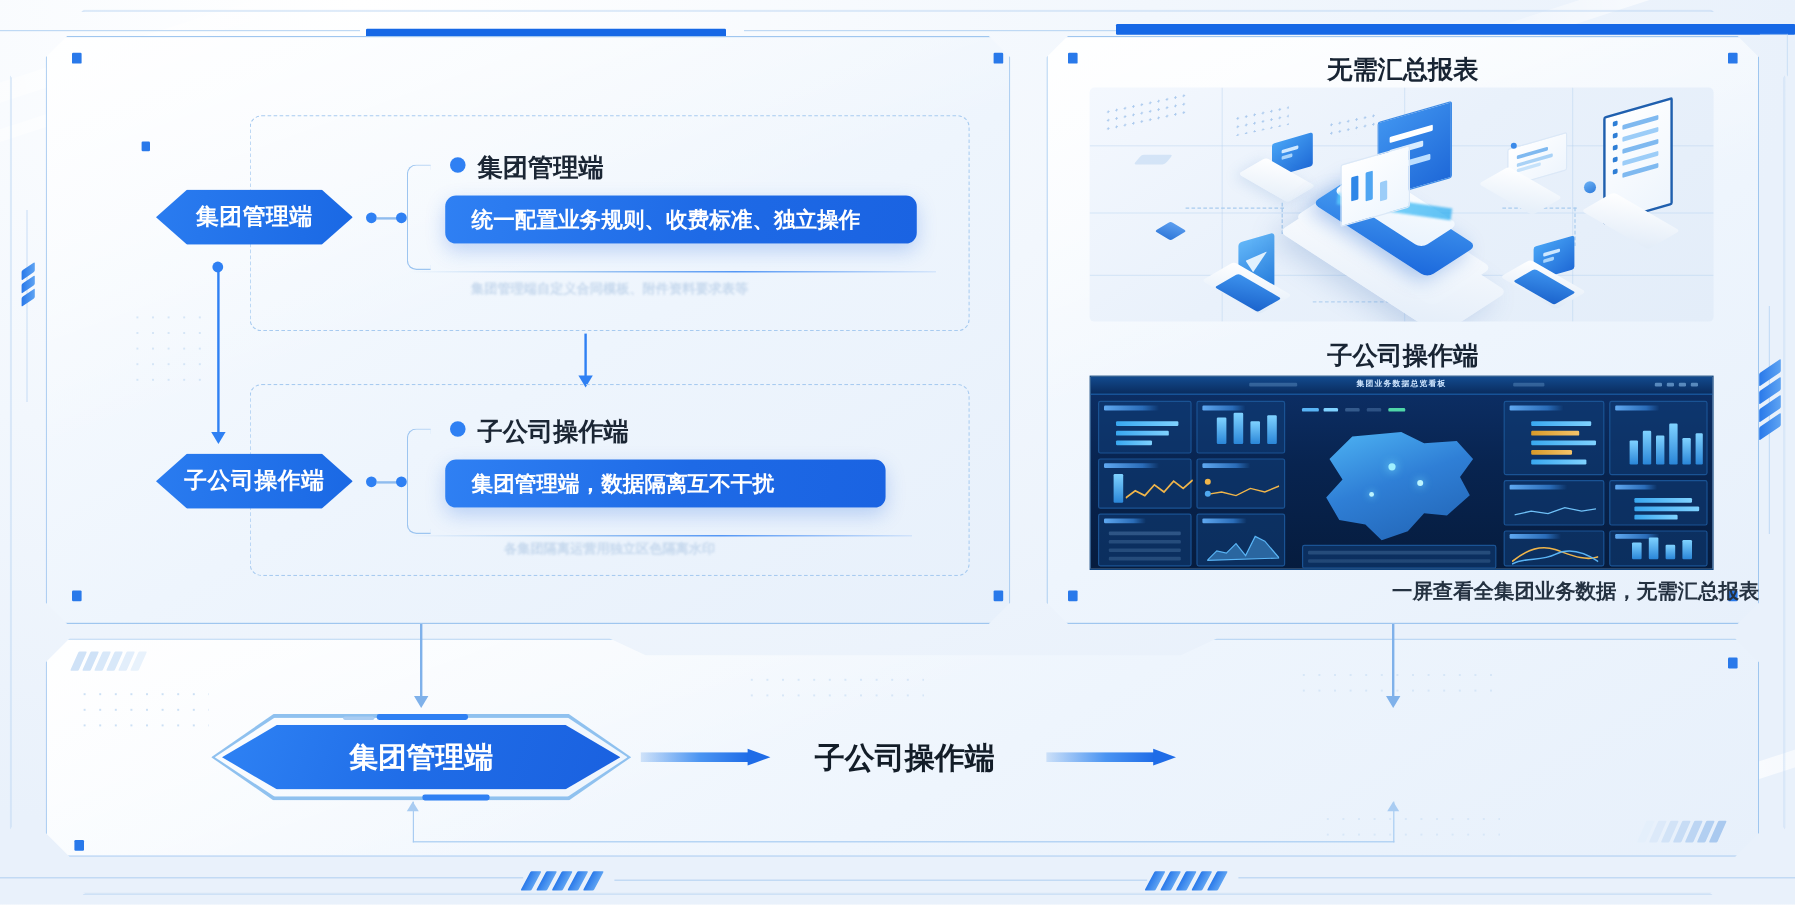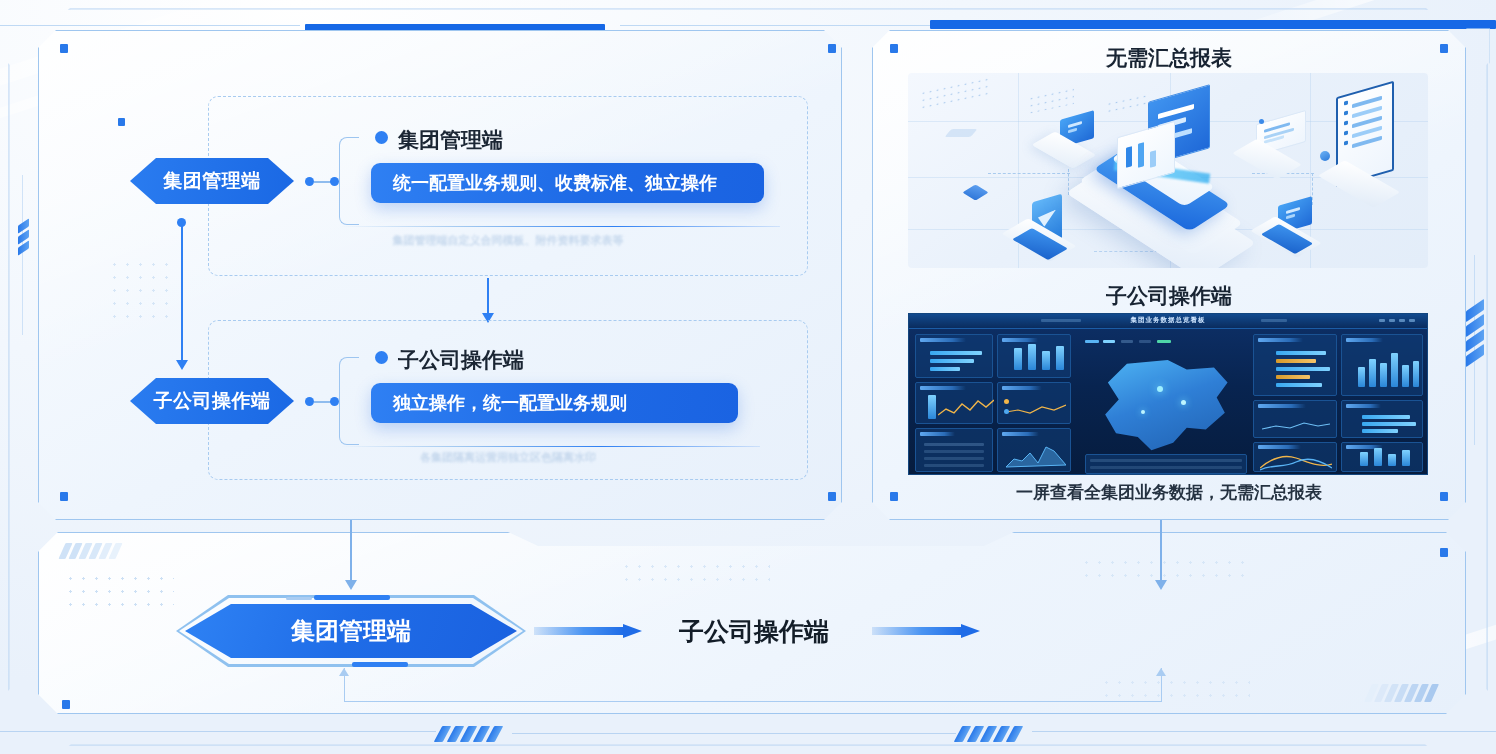--- a/index.html
+++ b/index.html
@@ -148,21 +148,21 @@
   }
   .downarrow.thin i { background:#7fb1ea; }
   .downarrow.thin b { border-top-color:#7fb1ea; }
 
   
   .rtitle {
     position: absolute; width: 100%; text-align: center;
     font-weight: 700; color: #182433;
   }
   .rcaption {
-    position:absolute; width:100%; text-align:center;
+    position:absolute; width:100%; text-align:right;
     font-weight:700; color:#253241;
   }
 
   
   .illus {
     position: absolute; overflow: hidden; border-radius: 4px;
     background: linear-gradient(145deg, #f4f8fe 0%, #e9f1fb 45%, #e3edf9 100%);
   }
   .illus .gridline { position:absolute; background: rgba(175,205,238,.35); }
   .illus .dotpatch {
@@ -396,21 +396,21 @@
 
   <div class="smalldot" style="left:305px; top:397px;"></div>
   <div class="conn" style="left:314px; top:400.5px; width:24px; height:2px;"></div>
   <div class="smalldot" style="left:330px; top:397px;"></div>
   <div class="connbracket" style="left:339px; top:357px; width:20px; height:88px;"></div>
 
   <div class="bullet" style="left:375px; top:351px;"></div>
   <div class="node-title" style="left:398px; top:346px; font-size:21px;">子公司操作端</div>
 
   <div class="stmt" style="left:371px; top:383px; width:367px; height:40px; font-size:18px;">
-    <span>独立操作，统一配置业务规则</span>
+    <span>集团管理端，数据隔离互不干扰</span>
   </div>
 
   <div class="hair" style="left:340px; top:446px; width:420px;"></div>
   <div style="position:absolute; left:208px; top:450px; width:600px; height:18px;">
     <div class="faded" style="font-size:11px;">各集团隔离运营用独立区色隔离水印</div>
   </div>
 
   <div class="panel bevel" style="left:872px; top:30px; width:594px; height:490px;">
     <div class="panel-shade"></div>
   </div>

